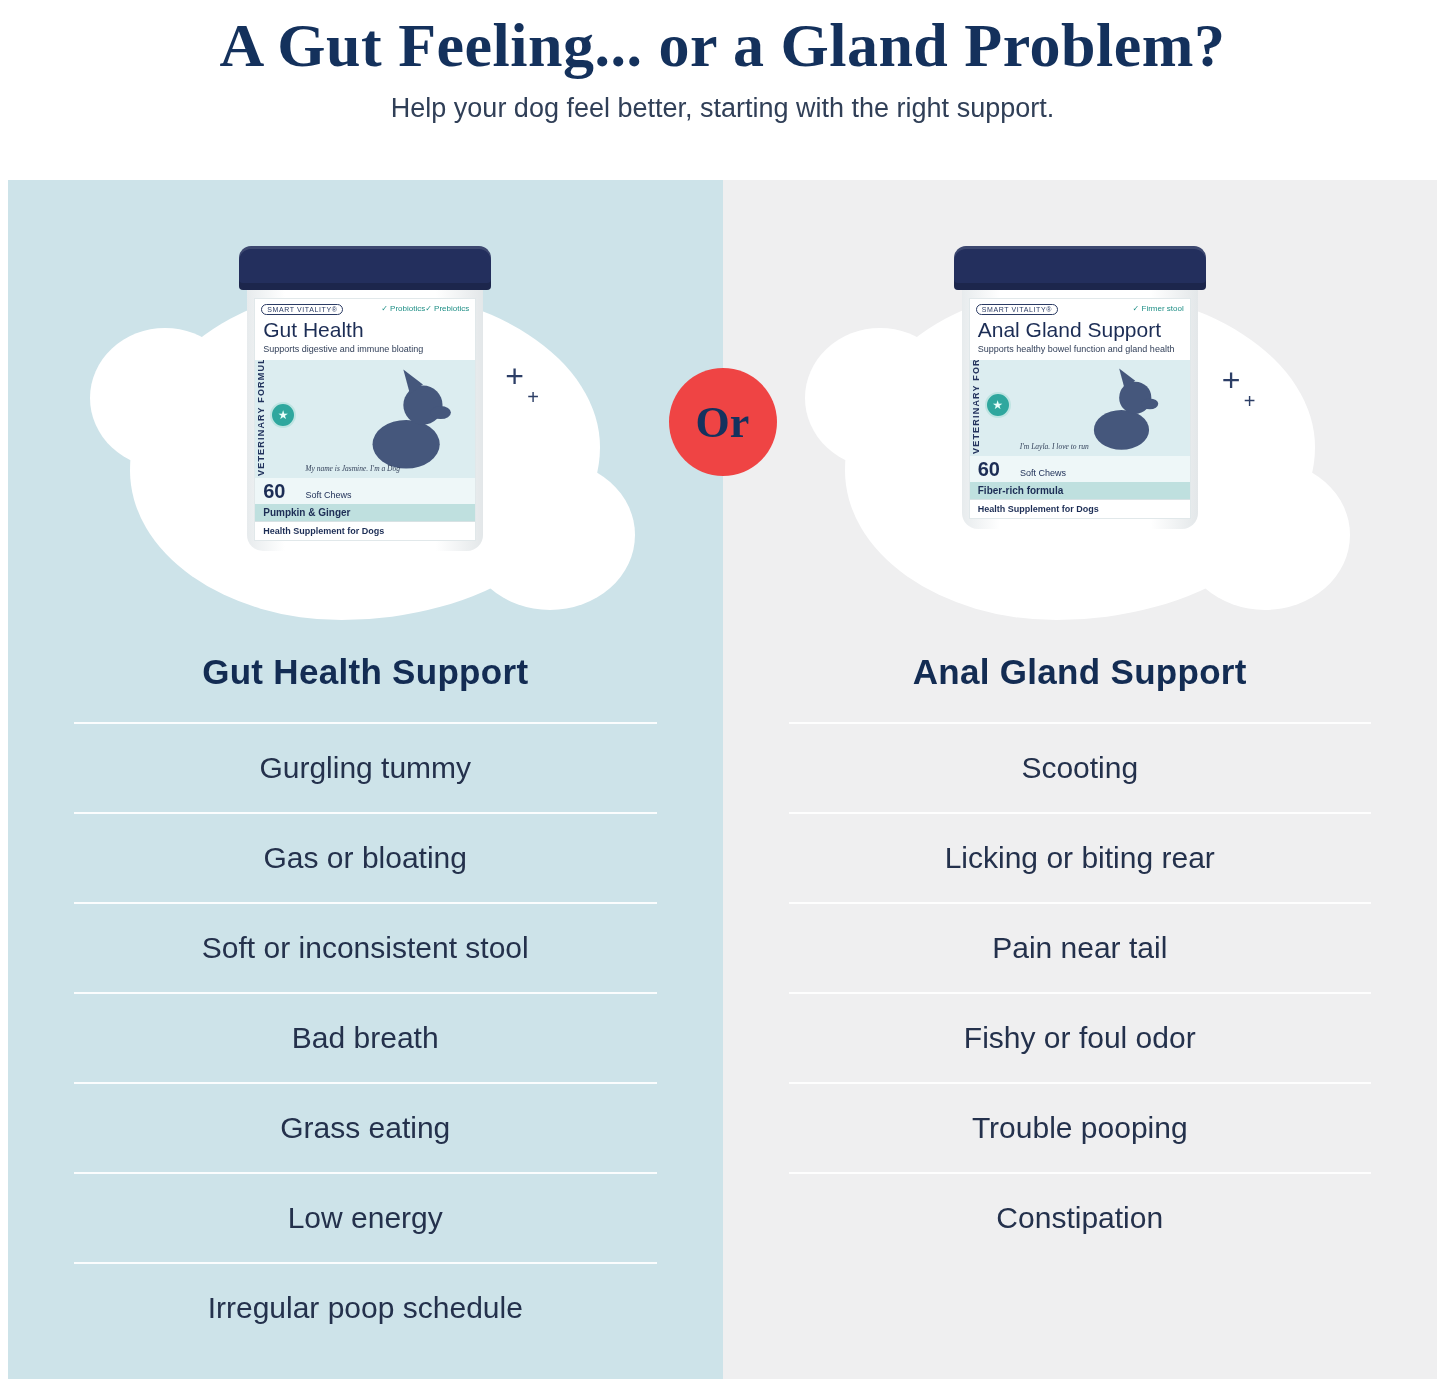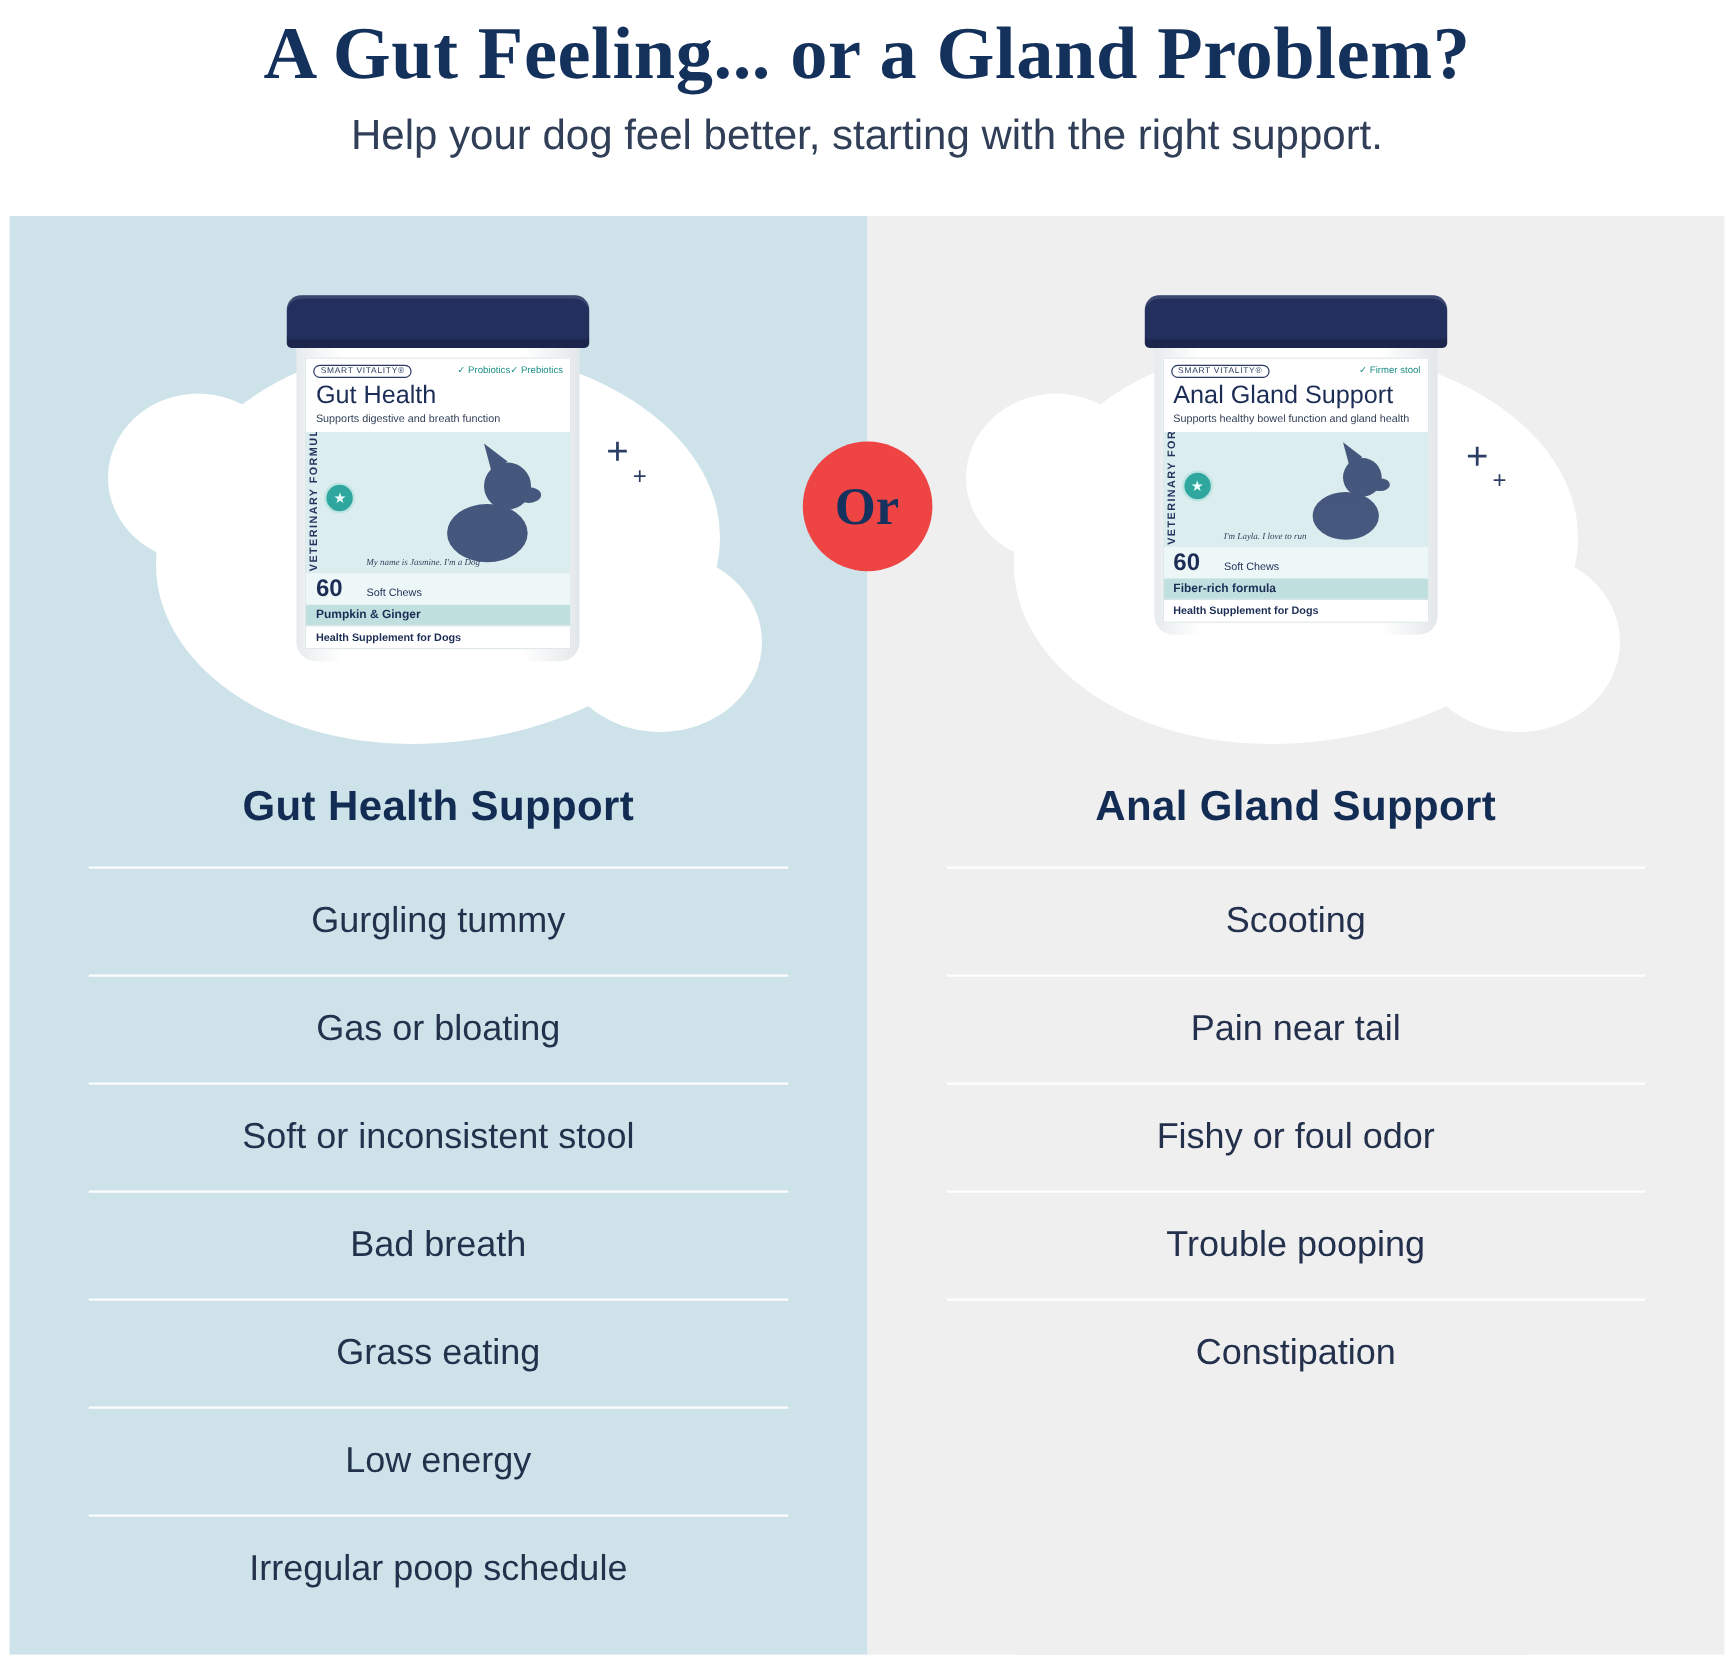--- a/index.html
+++ b/index.html
@@ -10,21 +10,21 @@
     overflow:hidden;
   }
   .page { position:relative; width:1445px; height:1379px; }
 
   
   .header { text-align:center; padding-top:4px; }
   .title {
     font-family:"Liberation Serif", serif; font-weight:700;
     font-size:62px; color:#14315c; margin:6px 0 12px; letter-spacing:.5px;
   }
-  .subtitle { font-size:35px; color:#303f57; margin:0; }
+  .subtitle { font-size:27px; color:#303f57; margin:0; }
 
   
   .columns { position:absolute; top:180px; left:8px; right:8px; bottom:0; display:flex; }
   .col { width:50%; position:relative; }
   .col.left  { background:#cde3e9; }
   .col.right { background:#efeff0; }
 
   
   .stage { position:relative; height:460px; }
   .blob {
@@ -136,21 +136,21 @@
           <div class="jar">
             <div class="label">
               <div class="label-top">
                 <span class="pill">SMART VITALITY®</span>
                 <span class="checks">
                   <span>✓ Probiotics</span>
                   <span>✓ Prebiotics</span>
                 </span>
               </div>
               <div class="label-title">Gut Health</div>
-              <div class="label-sub">Supports digestive and breath function</div>
+              <div class="label-sub">Supports digestive and immune bloating</div>
               <div class="label-mid">
                 <span class="brand-vertical">VETERINARY FORMULA®</span>
                 <span class="seal">★</span>
                 <svg class="dog" viewBox="0 0 120 120">
                   <g fill="#2b3d68" opacity="0.85">
                     <ellipse cx="58" cy="86" rx="36" ry="26"></ellipse>
                     <circle cx="76" cy="44" r="21"></circle>
                     <path d="M62,32 L55,6 L76,22 Z"></path>
                     <ellipse cx="95" cy="52" rx="11" ry="7"></ellipse>
                   </g>
@@ -221,20 +221,21 @@
               <div class="label-footer">Health Supplement for Dogs</div>
             </div>
           </div>
         </div>
       </div>
 
       <h2 class="col-heading">Anal Gland Support</h2>
 
       <div class="rows">
         <div class="row">Scooting</div>
+        <div class="row">Licking or biting rear</div>
         <div class="row">Pain near tail</div>
         <div class="row">Fishy or foul odor</div>
         <div class="row">Trouble pooping</div>
         <div class="row">Constipation</div>
       </div>
     </div>
 
     <div class="or-badge">Or</div>
   </div>
 </div>

